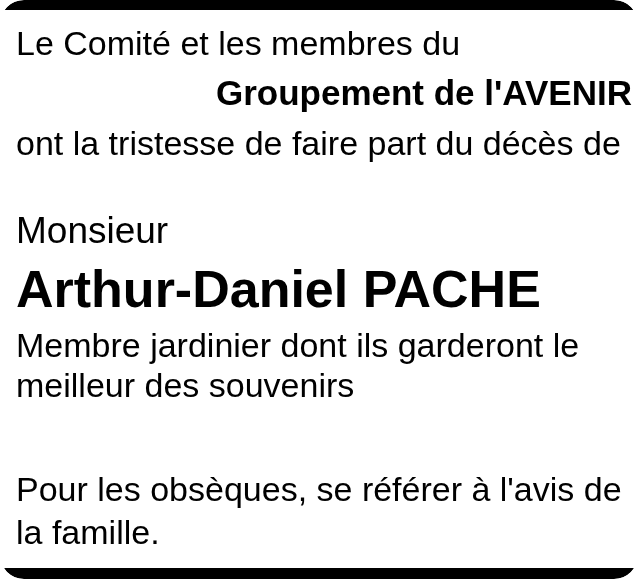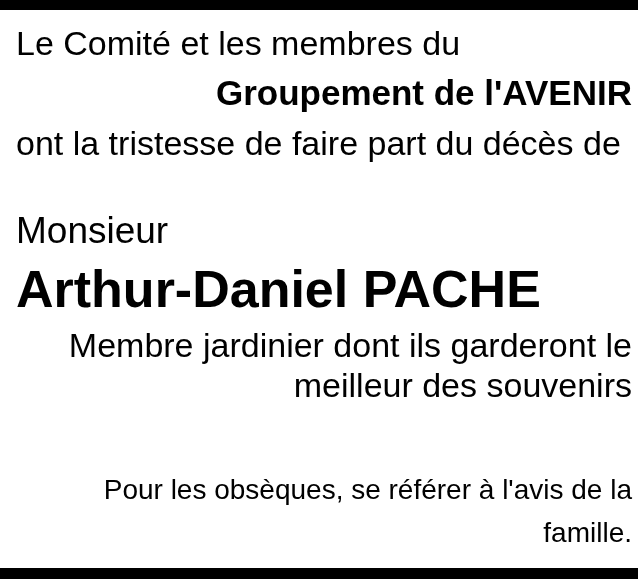--- a/index.html
+++ b/index.html
@@ -1,20 +1,20 @@
 <!DOCTYPE html>
 <html style="--text-color: #000000; --bg-color: #ffffff; --bar-color: #000000;"><head>
 <meta charset="utf-8">
 <style>
   :root {
     --text-color: #000000;
     --bg-color: #ffffff;
     --bar-color: #000000;
   }
-  * { margin: 0; padding: 0; box-sizing: border-box; }
+  * { margin: 0; padding: 0; box-sizing: border-box; border-radius: 24px; }
   html, body {
     background: #ffffff;
     font-family: "Liberation Sans", sans-serif;
   }
   .notice-frame {
     position: relative;
     width: 638px;
     height: 579px;
     background: var(--bg-color);
     color: var(--text-color);
@@ -64,27 +64,27 @@
     font-size: 52px;
     line-height: 56px;
     font-weight: bold;
     text-align: left;
     white-space: nowrap;
   }
   .tribute-text {
     margin-top: 8px;
     font-size: 34px;
     line-height: 40px;
-    text-align: right;
+    text-align: left;
   }
   .funeral-text {
     margin-top: 63px;
-    font-size: 28px;
+    font-size: 34px;
     line-height: 43px;
-    text-align: right;
+    text-align: left;
   }
 </style>
 </head>
 <body>
 
 <div class="notice-frame">
 
   <div class="border-bar-top"></div>
 
   <div class="notice-content">

